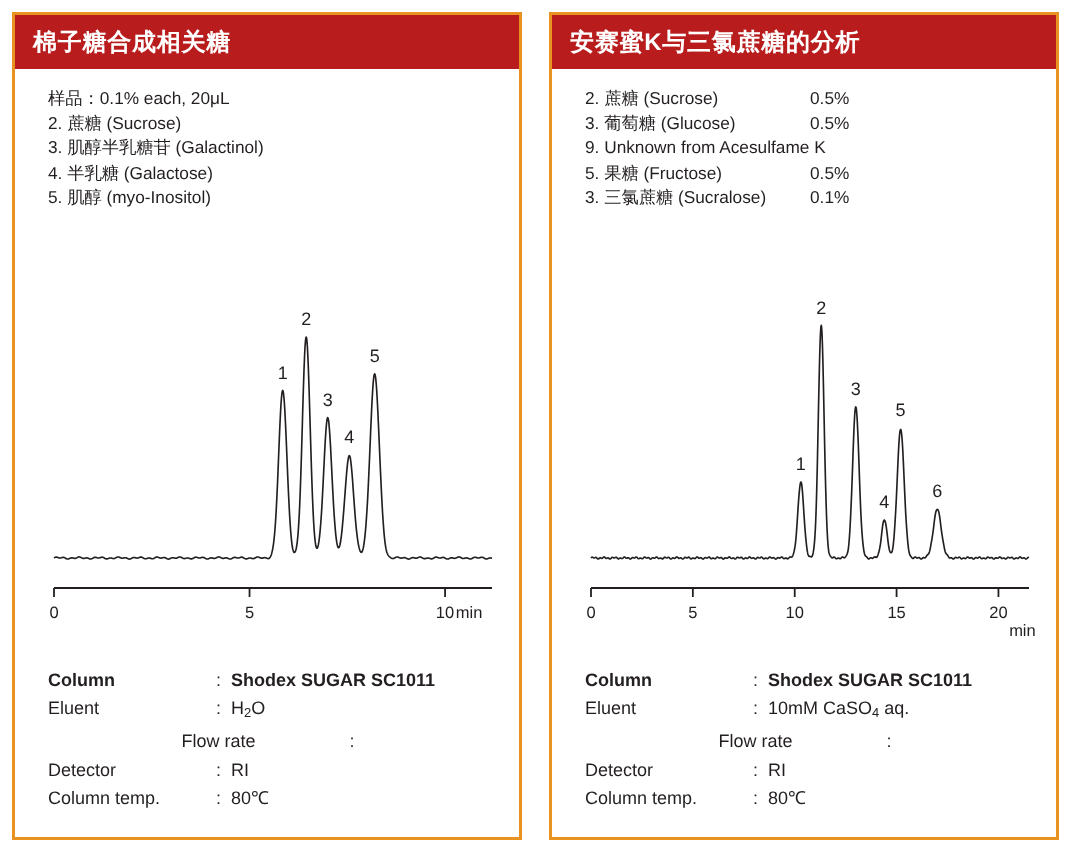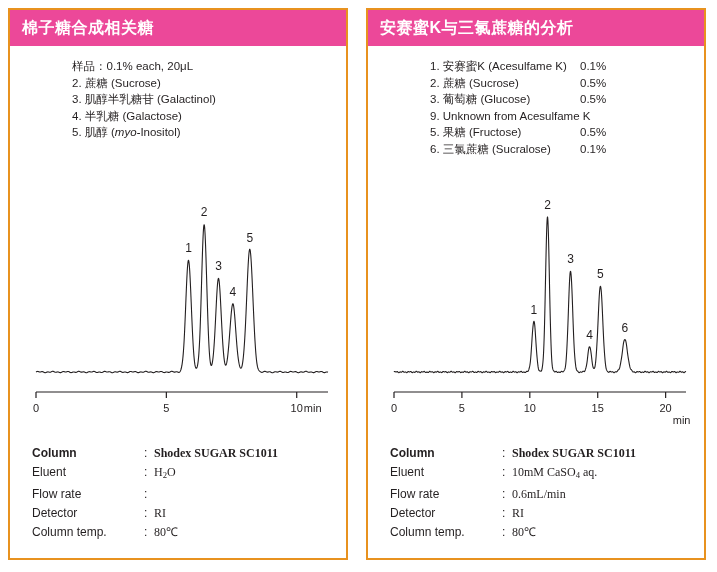--- a/index.html
+++ b/index.html
@@ -25,51 +25,50 @@
     background: #ffffff;
   }
   #panel-left { left: 8px; }
   #panel-right { left: 366px; }
 
   .panel-title {
     position: absolute;
     left: 0; top: 0;
     width: 100%;
     height: 36px;
-    background: #ec4899;
+    background: #b91c1c;
     color: #ffffff;
     font-size: 16px;
     font-weight: bold;
     display: flex;
     align-items: center;
     padding-left: 12px;
     box-sizing: border-box;
     letter-spacing: 0.5px;
   }
 
   .sample-block {
     position: absolute;
     left: 22px;
     top: 48px;
     font-size: 11.5px;
     color: #231f20;
     line-height: 16.5px;
-    margin-left: 40px;
   }
   .sample-line { white-space: nowrap; }
   .sample-line .pct {
     display: inline-block;
     width: 52px;
     text-align: left;
   }
   .sample-line .nm {
     display: inline-block;
     min-width: 150px;
   }
-  .ital { font-style: italic; }
+  .ital { }
 
   .chart-area {
     position: absolute;
     left: 14px;
     top: 160px;
     width: 312px;
     height: 270px;
   }
   .chart-svg { display: block; }
 
@@ -77,24 +76,25 @@
     position: absolute;
     left: 22px;
     bottom: 16px;
     width: 300px;
     font-size: 12px;
     color: #231f20;
   }
   .cond-row {
     display: flex;
     line-height: 19px;
+    justify-content: center;
   }
   .cond-key { width: 112px; }
   .cond-sep { width: 10px; }
-  .cond-val { flex: 1; font-family: Liberation Serif, serif; }
+  .cond-val { flex: 1; }
   .cond-row.head .cond-key,
   .cond-row.head .cond-val { font-weight: bold; }
 
   sub { font-size: 0.72em; vertical-align: -0.25em; }
 </style>
 </head>
 <body>
 
 <div id="page">
 
@@ -158,26 +158,25 @@
           </div>
         </div>
     </div>
   </div>
 
   <div class="panel" id="panel-right">
     <div class="panel-title">安赛蜜K与三氯蔗糖的分析</div>
 
     <div class="sample-block">
       <div id="right-items">
-          <div class="sample-line"><span class="nm">1. 安赛蜜K (Acesulfame K)</span><span class="pct">0.1%</span></div>
           <div class="sample-line"><span class="nm">2. 蔗糖 (Sucrose)</span><span class="pct">0.5%</span></div>
           <div class="sample-line"><span class="nm">3. 葡萄糖 (Glucose)</span><span class="pct">0.5%</span></div>
           <div class="sample-line"><span class="nm">9. Unknown from Acesulfame K</span></div>
           <div class="sample-line"><span class="nm">5. 果糖 (Fructose)</span><span class="pct">0.5%</span></div>
-          <div class="sample-line"><span class="nm">6. 三氯蔗糖 (Sucralose)</span><span class="pct">0.1%</span></div>
+          <div class="sample-line"><span class="nm">3. 三氯蔗糖 (Sucralose)</span><span class="pct">0.1%</span></div>
         </div>
     </div>
 
     <div class="chart-area">
       <svg class="chart-svg" id="svg-right" width="312" height="270" viewBox="0 0 312 270">
           <path d="M12.00 202.00L12.21 201.76L12.42 201.57L12.63 201.45L12.83 201.42L13.04 201.47L13.25 201.60L13.46 201.75L13.67 201.89L13.88 201.98L14.09 202.01L14.29 201.97L14.50 201.88L14.71 201.76L14.92 201.65L15.13 201.58L15.34 201.60L15.55 201.70L15.75 201.87L15.96 202.09L16.17 202.32L16.38 202.52L16.59 202.65L16.80 202.69L17.01 202.63L17.21 202.50L17.42 202.32L17.63 202.14L17.84 201.99L18.05 201.90L18.26 201.89L18.47 201.94L18.67 202.04L18.88 202.14L19.09 202.22L19.30 202.23L19.51 202.17L19.72 202.03L19.93 201.84L20.13 201.63L20.34 201.45L20.55 201.32L20.76 201.28L20.97 201.34L21.18 201.48L21.39 201.68L21.59 201.90L21.80 202.09L22.01 202.23L22.22 202.28L22.43 202.26L22.64 202.18L22.85 202.07L23.05 201.98L23.26 201.92L23.47 201.94L23.68 202.02L23.89 202.17L24.10 202.35L24.31 202.51L24.51 202.63L24.72 202.67L24.93 202.61L25.14 202.47L25.35 202.26L25.56 202.02L25.77 201.80L25.97 201.63L26.18 201.54L26.39 201.54L26.60 201.61L26.81 201.73L27.02 201.86L27.23 201.96L27.43 202.00L27.64 201.97L27.85 201.88L28.06 201.75L28.27 201.61L28.48 201.50L28.69 201.46L28.89 201.50L29.10 201.64L29.31 201.84L29.52 202.08L29.73 202.31L29.94 202.49L30.15 202.60L30.35 202.61L30.56 202.54L30.77 202.41L30.98 202.25L31.19 202.10L31.40 202.00L31.61 201.97L31.81 202.01L32.02 202.10L32.23 202.22L32.44 202.32L32.65 202.37L32.86 202.35L33.07 202.24L33.27 202.06L33.48 201.84L33.69 201.61L33.90 201.43L34.11 201.32L34.32 201.30L34.53 201.37L34.73 201.52L34.94 201.71L35.15 201.90L35.36 202.06L35.57 202.14L35.78 202.15L35.99 202.10L36.19 202.00L36.40 201.90L36.61 201.82L36.82 201.81L37.03 201.88L37.24 202.02L37.45 202.21L37.65 202.41L37.86 202.58L38.07 202.69L38.28 202.71L38.49 202.63L38.70 202.47L38.91 202.26L39.11 202.04L39.32 201.85L39.53 201.71L39.74 201.66L39.95 201.69L40.16 201.78L40.37 201.89L40.57 201.99L40.78 202.05L40.99 202.03L41.20 201.95L41.41 201.80L41.62 201.64L41.83 201.48L42.03 201.38L42.24 201.36L42.45 201.44L42.66 201.59L42.87 201.81L43.08 202.05L43.29 202.27L43.49 202.43L43.70 202.51L43.91 202.50L44.12 202.41L44.33 202.28L44.54 202.15L44.75 202.04L44.95 202.00L45.16 202.03L45.37 202.12L45.58 202.25L45.79 202.38L46.00 202.47L46.21 202.50L46.41 202.44L46.62 202.30L46.83 202.09L47.04 201.85L47.25 201.62L47.46 201.45L47.67 201.36L47.87 201.36L48.08 201.45L48.29 201.60L48.50 201.77L48.71 201.92L48.92 202.03L49.13 202.06L49.33 202.02L49.54 201.93L49.75 201.82L49.96 201.72L50.17 201.68L50.38 201.71L50.59 201.82L50.79 202.01L51.00 202.22L51.21 202.44L51.42 202.61L51.63 202.70L51.84 202.70L52.05 202.61L52.25 202.44L52.46 202.24L52.67 202.05L52.88 201.89L53.09 201.81L53.30 201.80L53.51 201.86L53.71 201.96L53.92 202.06L54.13 202.13L54.34 202.14L54.55 202.07L54.76 201.93L54.97 201.75L55.17 201.56L55.38 201.40L55.59 201.31L55.80 201.31L56.01 201.41L56.22 201.58L56.43 201.80L56.63 202.03L56.84 202.22L57.05 202.34L57.26 202.39L57.47 202.35L57.68 202.25L57.89 202.13L58.09 202.03L58.30 201.98L58.51 201.99L58.72 202.07L58.93 202.21L59.14 202.37L59.35 202.51L59.55 202.60L59.76 202.60L59.97 202.51L60.18 202.34L60.39 202.11L60.60 201.87L60.81 201.66L61.01 201.51L61.22 201.45L61.43 201.47L61.64 201.57L61.85 201.71L62.06 201.85L62.27 201.96L62.47 202.00L62.68 201.98L62.89 201.89L63.10 201.77L63.31 201.65L63.52 201.56L63.73 201.55L63.93 201.62L64.14 201.77L64.35 201.99L64.56 202.22L64.77 202.44L64.98 202.60L65.19 202.67L65.39 202.65L65.60 202.54L65.81 202.38L66.02 202.20L66.23 202.04L66.44 201.94L66.65 201.91L66.85 201.95L67.06 202.04L67.27 202.15L67.48 202.24L67.69 202.27L67.90 202.23L68.11 202.11L68.31 201.93L68.52 201.72L68.73 201.51L68.94 201.36L69.15 201.28L69.36 201.30L69.57 201.42L69.77 201.60L69.98 201.81L70.19 202.01L70.40 202.16L70.61 202.24L70.82 202.24L71.03 202.18L71.23 202.08L71.44 201.97L71.65 201.90L71.86 201.90L72.07 201.97L72.28 202.11L72.49 202.28L72.69 202.46L72.90 202.61L73.11 202.68L73.32 202.66L73.53 202.55L73.74 202.36L73.95 202.13L74.15 201.90L74.36 201.71L74.57 201.60L74.78 201.57L74.99 201.61L75.20 201.72L75.41 201.84L75.61 201.95L75.82 202.01L76.03 201.99L76.24 201.91L76.45 201.78L76.66 201.63L76.87 201.50L77.07 201.43L77.28 201.45L77.49 201.55L77.70 201.73L77.91 201.96L78.12 202.20L78.33 202.41L78.53 202.55L78.74 202.59L78.95 202.55L79.16 202.44L79.37 202.29L79.58 202.14L79.79 202.03L79.99 201.98L80.20 202.01L80.41 202.09L80.62 202.21L80.83 202.32L81.04 202.39L81.25 202.40L81.45 202.32L81.66 202.16L81.87 201.94L82.08 201.71L82.29 201.50L82.50 201.36L82.71 201.31L82.91 201.35L83.12 201.47L83.33 201.64L83.54 201.83L83.75 201.99L83.96 202.10L84.17 202.13L84.37 202.09L84.58 202.00L84.79 201.89L85.00 201.81L85.21 201.78L85.42 201.82L85.63 201.94L85.83 202.12L86.04 202.33L86.25 202.52L86.46 202.66L86.67 202.72L86.88 202.68L87.09 202.55L87.29 202.35L87.50 202.14L87.71 201.93L87.92 201.78L88.13 201.71L88.34 201.71L88.55 201.78L88.75 201.89L88.96 201.99L89.17 202.06L89.38 202.06L89.59 201.99L89.80 201.86L90.01 201.69L90.21 201.52L90.42 201.39L90.63 201.34L90.84 201.38L91.05 201.51L91.26 201.71L91.47 201.94L91.67 202.17L91.88 202.35L92.09 202.46L92.30 202.48L92.51 202.42L92.72 202.30L92.93 202.17L93.13 202.06L93.34 202.00L93.55 202.01L93.76 202.09L93.97 202.22L94.18 202.36L94.39 202.47L94.59 202.53L94.80 202.50L95.01 202.39L95.22 202.19L95.43 201.96L95.64 201.73L95.85 201.53L96.05 201.41L96.26 201.37L96.47 201.43L96.68 201.56L96.89 201.72L97.10 201.87L97.31 201.99L97.51 202.04L97.72 202.02L97.93 201.93L98.14 201.82L98.35 201.71L98.56 201.65L98.77 201.66L98.97 201.75L99.18 201.91L99.39 202.12L99.60 202.35L99.81 202.54L100.02 202.67L100.23 202.71L100.43 202.65L100.64 202.51L100.85 202.32L101.06 202.13L101.27 201.96L101.48 201.86L101.69 201.83L101.89 201.87L102.10 201.96L102.31 202.07L102.52 202.15L102.73 202.18L102.94 202.13L103.15 202.01L103.35 201.83L103.56 201.63L103.77 201.45L103.98 201.33L104.19 201.29L104.40 201.35L104.61 201.50L104.81 201.70L105.02 201.93L105.23 202.13L105.44 202.28L105.65 202.35L105.86 202.33L106.07 202.25L106.27 202.14L106.48 202.04L106.69 201.97L106.90 201.96L107.11 202.03L107.32 202.16L107.53 202.33L107.73 202.48L107.94 202.60L108.15 202.63L108.36 202.58L108.57 202.43L108.78 202.22L108.99 201.98L109.19 201.76L109.40 201.58L109.61 201.49L109.82 201.48L110.03 201.56L110.24 201.68L110.45 201.82L110.65 201.94L110.86 202.00L111.07 201.99L111.28 201.91L111.49 201.79L111.70 201.66L111.91 201.55L112.11 201.51L112.32 201.55L112.53 201.68L112.74 201.88L112.95 202.11L113.16 202.34L113.37 202.53L113.57 202.64L113.78 202.65L113.99 202.58L114.20 202.44L114.41 202.26L114.62 202.10L114.83 201.98L115.03 201.93L115.24 201.96L115.45 202.04L115.66 202.15L115.87 202.25L116.08 202.30L116.29 202.29L116.49 202.19L116.70 202.02L116.91 201.81L117.12 201.60L117.33 201.41L117.54 201.30L117.75 201.29L117.95 201.37L118.16 201.52L118.37 201.72L118.58 201.92L118.79 202.09L119.00 202.19L119.21 202.22L119.41 202.17L119.62 202.07L119.83 201.97L120.04 201.89L120.25 201.87L120.46 201.92L120.67 202.04L120.87 202.21L121.08 202.40L121.29 202.57L121.50 202.68L121.71 202.69L121.92 202.61L122.13 202.45L122.33 202.23L122.54 202.00L122.75 201.80L122.96 201.66L123.17 201.60L123.38 201.63L123.59 201.71L123.79 201.83L124.00 201.94L124.21 202.01L124.42 202.01L124.63 201.95L124.84 201.82L125.05 201.67L125.25 201.52L125.46 201.42L125.67 201.40L125.88 201.48L126.09 201.63L126.30 201.85L126.51 202.09L126.71 202.31L126.92 202.48L127.13 202.56L127.34 202.55L127.55 202.46L127.76 202.33L127.97 202.18L128.17 202.06L128.38 202.00L128.59 202.00L128.80 202.08L129.01 202.19L129.22 202.32L129.43 202.41L129.63 202.44L129.84 202.39L130.05 202.25L130.26 202.05L130.47 201.82L130.68 201.59L130.89 201.42L131.09 201.33L131.30 201.33L131.51 201.43L131.72 201.58L131.93 201.76L132.14 201.93L132.35 202.05L132.55 202.10L132.76 202.08L132.97 202.00L133.18 201.89L133.39 201.79L133.60 201.74L133.81 201.77L134.01 201.87L134.22 202.04L134.43 202.24L134.64 202.45L134.85 202.62L135.06 202.71L135.27 202.71L135.47 202.61L135.68 202.44L135.89 202.23L136.10 202.02L136.31 201.85L136.52 201.76L136.73 201.74L136.93 201.79L137.14 201.89L137.35 201.99L137.56 202.07L137.77 202.09L137.98 202.04L138.19 201.92L138.39 201.75L138.60 201.57L138.81 201.42L139.02 201.33L139.23 201.34L139.44 201.43L139.65 201.61L139.85 201.83L140.06 202.07L140.27 202.27L140.48 202.40L140.69 202.45L140.90 202.41L141.11 202.32L141.31 202.19L141.52 202.08L141.73 202.00L141.94 202.00L142.15 202.06L142.36 202.18L142.57 202.33L142.77 202.46L142.98 202.54L143.19 202.55L143.40 202.46L143.61 202.29L143.82 202.06L144.03 201.81L144.23 201.58L144.44 201.41L144.65 201.32L144.86 201.31L145.07 201.36L145.28 201.44L145.49 201.50L145.69 201.50L145.90 201.40L146.11 201.18L146.32 200.83L146.53 200.35L146.74 199.78L146.95 199.13L147.15 198.40L147.36 197.61L147.57 196.72L147.78 195.69L147.99 194.48L148.20 193.03L148.41 191.28L148.61 189.20L148.82 186.80L149.03 184.09L149.24 181.11L149.45 177.96L149.66 174.70L149.87 171.43L150.07 168.23L150.28 165.17L150.49 162.32L150.70 159.71L150.91 157.38L151.12 155.36L151.33 153.71L151.53 152.45L151.74 151.64L151.95 151.33L152.16 151.56L152.37 152.37L152.58 153.74L152.79 155.66L152.99 158.06L153.20 160.85L153.41 163.93L153.62 167.18L153.83 170.48L154.04 173.73L154.25 176.86L154.45 179.82L154.66 182.58L154.87 185.16L155.08 187.55L155.29 189.77L155.50 191.83L155.71 193.71L155.91 195.40L156.12 196.88L156.33 198.13L156.54 199.12L156.75 199.86L156.96 200.37L157.17 200.67L157.37 200.83L157.58 200.89L157.79 200.92L158.00 200.95L158.21 201.01L158.42 201.10L158.63 201.20L158.83 201.26L159.04 201.25L159.25 201.10L159.46 200.79L159.67 200.28L159.88 199.56L160.09 198.62L160.29 197.44L160.50 196.02L160.71 194.30L160.92 192.23L161.13 189.74L161.34 186.71L161.55 183.04L161.75 178.61L161.96 173.35L162.17 167.20L162.38 160.15L162.59 152.23L162.80 143.53L163.01 134.17L163.21 124.34L163.42 114.23L163.63 104.05L163.84 94.03L164.05 84.41L164.26 75.42L164.47 67.30L164.67 60.26L164.88 54.53L165.09 50.29L165.30 47.71L165.51 46.92L165.72 47.96L165.93 50.84L166.13 55.48L166.34 61.73L166.55 69.36L166.76 78.11L166.97 87.67L167.18 97.74L167.39 108.01L167.59 118.22L167.80 128.13L168.01 137.58L168.22 146.43L168.43 154.62L168.64 162.09L168.85 168.84L169.05 174.84L169.26 180.12L169.47 184.67L169.68 188.51L169.89 191.68L170.10 194.21L170.31 196.16L170.51 197.61L170.72 198.66L170.93 199.39L171.14 199.91L171.35 200.30L171.56 200.63L171.77 200.93L171.97 201.21L172.18 201.48L172.39 201.70L172.60 201.86L172.81 201.93L173.02 201.91L173.23 201.82L173.43 201.68L173.64 201.53L173.85 201.42L174.06 201.37L174.27 201.41L174.48 201.54L174.69 201.74L174.89 201.98L175.10 202.21L175.31 202.40L175.52 202.51L175.73 202.53L175.94 202.47L176.15 202.36L176.35 202.21L176.56 202.09L176.77 202.01L176.98 202.00L177.19 202.06L177.40 202.17L177.61 202.31L177.81 202.42L178.02 202.47L178.23 202.45L178.44 202.34L178.65 202.15L178.86 201.92L179.07 201.68L179.27 201.48L179.48 201.35L179.69 201.32L179.90 201.36L180.11 201.48L180.32 201.63L180.53 201.77L180.73 201.86L180.94 201.87L181.15 201.78L181.36 201.60L181.57 201.35L181.78 201.05L181.99 200.73L182.19 200.40L182.40 200.05L182.61 199.66L182.82 199.19L183.03 198.55L183.24 197.70L183.45 196.55L183.65 195.04L183.86 193.15L184.07 190.84L184.28 188.12L184.49 185.00L184.70 181.51L184.91 177.65L185.11 173.46L185.32 168.94L185.53 164.10L185.74 158.93L185.95 153.47L186.16 147.75L186.37 141.85L186.57 135.85L186.78 129.89L186.99 124.13L187.20 118.73L187.41 113.84L187.62 109.63L187.83 106.20L188.03 103.64L188.24 102.00L188.45 101.28L188.66 101.49L188.87 102.56L189.08 104.47L189.29 107.15L189.49 110.55L189.70 114.60L189.91 119.24L190.12 124.38L190.33 129.93L190.54 135.77L190.75 141.77L190.95 147.79L191.16 153.70L191.37 159.36L191.58 164.68L191.79 169.56L192.00 173.99L192.21 177.94L192.41 181.44L192.62 184.53L192.83 187.27L193.04 189.71L193.25 191.87L193.46 193.79L193.67 195.47L193.87 196.90L194.08 198.08L194.29 199.01L194.50 199.71L194.71 200.19L194.92 200.52L195.13 200.72L195.33 200.88L195.54 201.03L195.75 201.21L195.96 201.44L196.17 201.71L196.38 202.00L196.59 202.27L196.79 202.49L197.00 202.62L197.21 202.65L197.42 202.58L197.63 202.44L197.84 202.26L198.05 202.09L198.25 201.96L198.46 201.89L198.67 201.90L198.88 201.97L199.09 202.07L199.30 202.17L199.51 202.23L199.71 202.23L199.92 202.14L200.13 201.98L200.34 201.77L200.55 201.55L200.76 201.36L200.97 201.23L201.17 201.19L201.38 201.23L201.59 201.33L201.80 201.46L202.01 201.57L202.22 201.61L202.43 201.55L202.63 201.35L202.84 201.02L203.05 200.57L203.26 200.01L203.47 199.38L203.68 198.69L203.89 197.95L204.09 197.16L204.30 196.29L204.51 195.31L204.72 194.18L204.93 192.88L205.14 191.38L205.35 189.71L205.55 187.91L205.76 186.03L205.97 184.16L206.18 182.38L206.39 180.77L206.60 179.39L206.81 178.29L207.01 177.49L207.22 176.98L207.43 176.76L207.64 176.79L207.85 177.06L208.06 177.54L208.27 178.23L208.47 179.13L208.68 180.24L208.89 181.55L209.10 183.07L209.31 184.74L209.52 186.54L209.73 188.38L209.93 190.21L210.14 191.93L210.35 193.49L210.56 194.84L210.77 195.95L210.98 196.81L211.19 197.46L211.39 197.91L211.60 198.22L211.81 198.39L212.02 198.46L212.23 198.40L212.44 198.20L212.65 197.81L212.85 197.17L213.06 196.26L213.27 195.01L213.48 193.43L213.69 191.51L213.90 189.26L214.11 186.71L214.31 183.90L214.52 180.84L214.73 177.56L214.94 174.07L215.15 170.34L215.36 166.38L215.57 162.18L215.77 157.75L215.98 153.14L216.19 148.39L216.40 143.61L216.61 138.89L216.82 134.38L217.03 130.18L217.23 126.42L217.44 123.18L217.65 120.54L217.86 118.52L218.07 117.15L218.28 116.42L218.49 116.32L218.69 116.84L218.90 117.95L219.11 119.64L219.32 121.92L219.53 124.75L219.74 128.12L219.95 131.96L220.15 136.21L220.36 140.77L220.57 145.54L220.78 150.39L220.99 155.20L221.20 159.87L221.41 164.32L221.61 168.50L221.82 172.39L222.03 175.98L222.24 179.30L222.45 182.36L222.66 185.20L222.87 187.82L223.07 190.22L223.28 192.39L223.49 194.30L223.70 195.94L223.91 197.29L224.12 198.36L224.33 199.17L224.53 199.76L224.74 200.20L224.95 200.52L225.16 200.80L225.37 201.06L225.58 201.33L225.79 201.62L225.99 201.89L226.20 202.12L226.41 202.28L226.62 202.34L226.83 202.30L227.04 202.17L227.25 201.98L227.45 201.75L227.66 201.55L227.87 201.41L228.08 201.34L228.29 201.37L228.50 201.48L228.71 201.64L228.91 201.81L229.12 201.95L229.33 202.04L229.54 202.05L229.75 201.99L229.96 201.89L230.17 201.78L230.37 201.70L230.58 201.67L230.79 201.73L231.00 201.86L231.21 202.05L231.42 202.27L231.63 202.48L231.83 202.64L232.04 202.70L232.25 202.68L232.46 202.56L232.67 202.38L232.88 202.17L233.09 201.97L233.29 201.83L233.50 201.75L233.71 201.74L233.92 201.79L234.13 201.86L234.34 201.92L234.55 201.93L234.75 201.85L234.96 201.68L235.17 201.44L235.38 201.13L235.59 200.80L235.80 200.48L236.01 200.21L236.21 199.99L236.42 199.82L236.63 199.67L236.84 199.49L237.05 199.26L237.26 198.90L237.47 198.41L237.67 197.75L237.88 196.93L238.09 195.97L238.30 194.91L238.51 193.79L238.72 192.64L238.93 191.47L239.13 190.28L239.34 189.06L239.55 187.80L239.76 186.45L239.97 184.99L240.18 183.43L240.39 181.76L240.59 180.04L240.80 178.30L241.01 176.62L241.22 175.05L241.43 173.65L241.64 172.47L241.85 171.51L242.05 170.77L242.26 170.23L242.47 169.88L242.68 169.67L242.89 169.60L243.10 169.66L243.31 169.87L243.51 170.24L243.72 170.81L243.93 171.60L244.14 172.62L244.35 173.87L244.56 175.31L244.77 176.91L244.97 178.59L245.18 180.30L245.39 181.98L245.60 183.58L245.81 185.08L246.02 186.48L246.23 187.79L246.43 189.04L246.64 190.25L246.85 191.45L247.06 192.64L247.27 193.81L247.48 194.93L247.69 195.98L247.89 196.90L248.10 197.68L248.31 198.29L248.52 198.76L248.73 199.08L248.94 199.32L249.15 199.52L249.35 199.72L249.56 199.96L249.77 200.24L249.98 200.58L250.19 200.94L250.40 201.29L250.61 201.60L250.81 201.83L251.02 201.96L251.23 202.00L251.44 201.98L251.65 201.91L251.86 201.84L252.07 201.81L252.27 201.85L252.48 201.95L252.69 202.12L252.90 202.31L253.11 202.49L253.32 202.62L253.53 202.68L253.73 202.64L253.94 202.50L254.15 202.30L254.36 202.07L254.57 201.85L254.78 201.68L254.99 201.59L255.19 201.58L255.40 201.64L255.61 201.76L255.82 201.88L256.03 201.97L256.24 202.01L256.45 201.98L256.65 201.88L256.86 201.74L257.07 201.59L257.28 201.47L257.49 201.42L257.70 201.46L257.91 201.58L258.11 201.78L258.32 202.02L258.53 202.25L258.74 202.45L258.95 202.56L259.16 202.59L259.37 202.52L259.57 202.40L259.78 202.25L259.99 202.11L260.20 202.01L260.41 201.98L260.62 202.03L260.83 202.12L261.03 202.24L261.24 202.35L261.45 202.41L261.66 202.39L261.87 202.29L262.08 202.11L262.29 201.89L262.49 201.66L262.70 201.46L262.91 201.34L263.12 201.31L263.33 201.37L263.54 201.51L263.75 201.69L263.95 201.87L264.16 202.02L264.37 202.11L264.58 202.12L264.79 202.06L265.00 201.96L265.21 201.86L265.41 201.79L265.62 201.77L265.83 201.84L266.04 201.98L266.25 202.17L266.46 202.38L266.67 202.56L266.87 202.69L267.08 202.72L267.29 202.65L267.50 202.51L267.71 202.30L267.92 202.08L268.13 201.89L268.33 201.76L268.54 201.71L268.75 201.73L268.96 201.82L269.17 201.92L269.38 202.02L269.59 202.07L269.79 202.06L270.00 201.97L270.21 201.82L270.42 201.65L270.63 201.48L270.84 201.37L271.05 201.34L271.25 201.40L271.46 201.55L271.67 201.76L271.88 202.00L272.09 202.22L272.30 202.38L272.51 202.47L272.71 202.46L272.92 202.39L273.13 202.26L273.34 202.14L273.55 202.04L273.76 202.00L273.97 202.03L274.17 202.12L274.38 202.26L274.59 202.40L274.80 202.50L275.01 202.54L275.22 202.49L275.43 202.35L275.63 202.14L275.84 201.90L276.05 201.67L276.26 201.49L276.47 201.39L276.68 201.38L276.89 201.46L277.09 201.60L277.30 201.76L277.51 201.91L277.72 202.01L277.93 202.04L278.14 201.99L278.35 201.90L278.55 201.78L278.76 201.68L278.97 201.64L279.18 201.66L279.39 201.78L279.60 201.96L279.81 202.18L280.01 202.40L280.22 202.58L280.43 202.69L280.64 202.70L280.85 202.62L281.06 202.47L281.27 202.27L281.47 202.08L281.68 201.93L281.89 201.85L282.10 201.84L282.31 201.90L282.52 202.00L282.73 202.10L282.93 202.17L283.14 202.18L283.35 202.11L283.56 201.97L283.77 201.78L283.98 201.58L284.19 201.41L284.39 201.31L284.60 201.29L284.81 201.38L285.02 201.54L285.23 201.76L285.44 201.98L285.65 202.17L285.85 202.30L286.06 202.34L286.27 202.31L286.48 202.22L286.69 202.11L286.90 202.01L287.11 201.96L287.31 201.97L287.52 202.06L287.73 202.20L287.94 202.37L288.15 202.52L288.36 202.62L288.57 202.63L288.77 202.55L288.98 202.39L289.19 202.17L289.40 201.93L289.61 201.71L289.82 201.56L290.03 201.48L290.23 201.50L290.44 201.59L290.65 201.72L290.86 201.86L291.07 201.96L291.28 202.00L291.49 201.97L291.69 201.88L291.90 201.75L292.11 201.62L292.32 201.53L292.53 201.51L292.74 201.57L292.95 201.72L293.15 201.93L293.36 202.17L293.57 202.39L293.78 202.56L293.99 202.65L294.20 202.64L294.41 202.54L294.61 202.39L294.82 202.22L295.03 202.07L295.24 201.97L295.45 201.94L295.66 201.98L295.87 202.07L296.07 202.18L296.28 202.27L296.49 202.31L296.70 202.28L296.91 202.16L297.12 201.98L297.33 201.76L297.53 201.55L297.74 201.38L297.95 201.29L298.16 201.30L298.37 201.40L298.58 201.57L298.79 201.77L298.99 201.97L299.20 202.12L299.41 202.20L299.62 202.20L299.83 202.14L300.04 202.04L300.25 201.94L300.45 201.87L300.66 201.87L300.87 201.94L301.08 202.08L301.29 202.26L301.50 202.45L301.71 202.61L301.91 202.69L302.12 202.68L302.33 202.58L302.54 202.40L302.75 202.18L302.96 201.95L303.17 201.76L303.37 201.64L303.58 201.61L303.79 201.65L304.00 201.75" fill="none" stroke="#231f20" stroke-width="1.1" stroke-linejoin="round"></path>
           <line x1="12" y1="222" x2="304" y2="222" stroke="#231f20" stroke-width="1.2"></line>
           <line x1="12" y1="222" x2="12" y2="228" stroke="#231f20" stroke-width="1.2"></line>
           <text x="12" y="242" text-anchor="middle" font-size="11" fill="#231f20" font-family="&quot;Liberation Sans&quot;, sans-serif">0</text>
           <line x1="79.90697674418604" y1="222" x2="79.90697674418604" y2="228" stroke="#231f20" stroke-width="1.2"></line>
@@ -206,21 +205,20 @@
             <div class="cond-val">Shodex SUGAR SC1011</div>
           </div>
           <div class="cond-row">
             <div class="cond-key">Eluent</div>
             <div class="cond-sep">:</div>
             <div class="cond-val">10mM CaSO<sub>4</sub> aq.</div>
           </div>
           <div class="cond-row">
             <div class="cond-key">Flow rate</div>
             <div class="cond-sep">:</div>
-            <div class="cond-val">0.6mL/min</div>
           </div>
           <div class="cond-row">
             <div class="cond-key">Detector</div>
             <div class="cond-sep">:</div>
             <div class="cond-val">RI</div>
           </div>
           <div class="cond-row">
             <div class="cond-key">Column temp.</div>
             <div class="cond-sep">:</div>
             <div class="cond-val">80℃</div>

